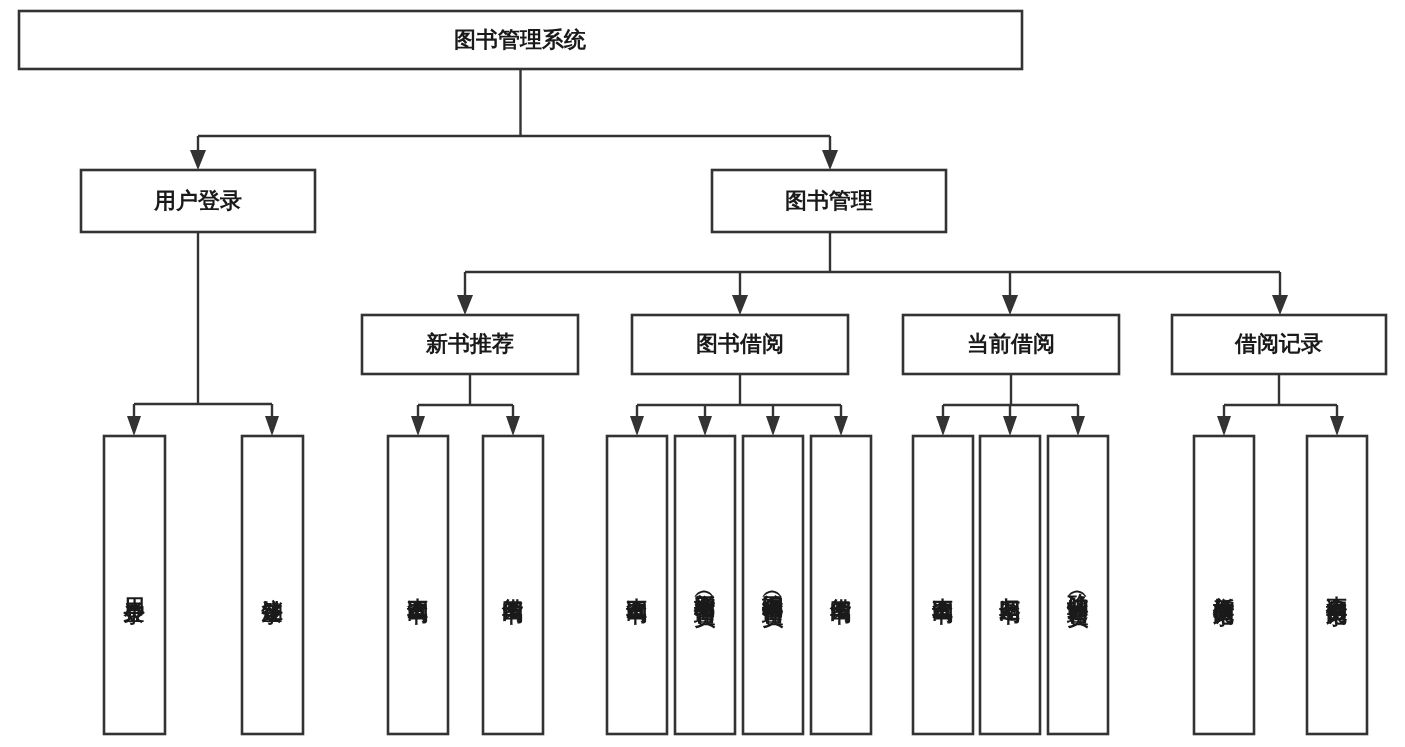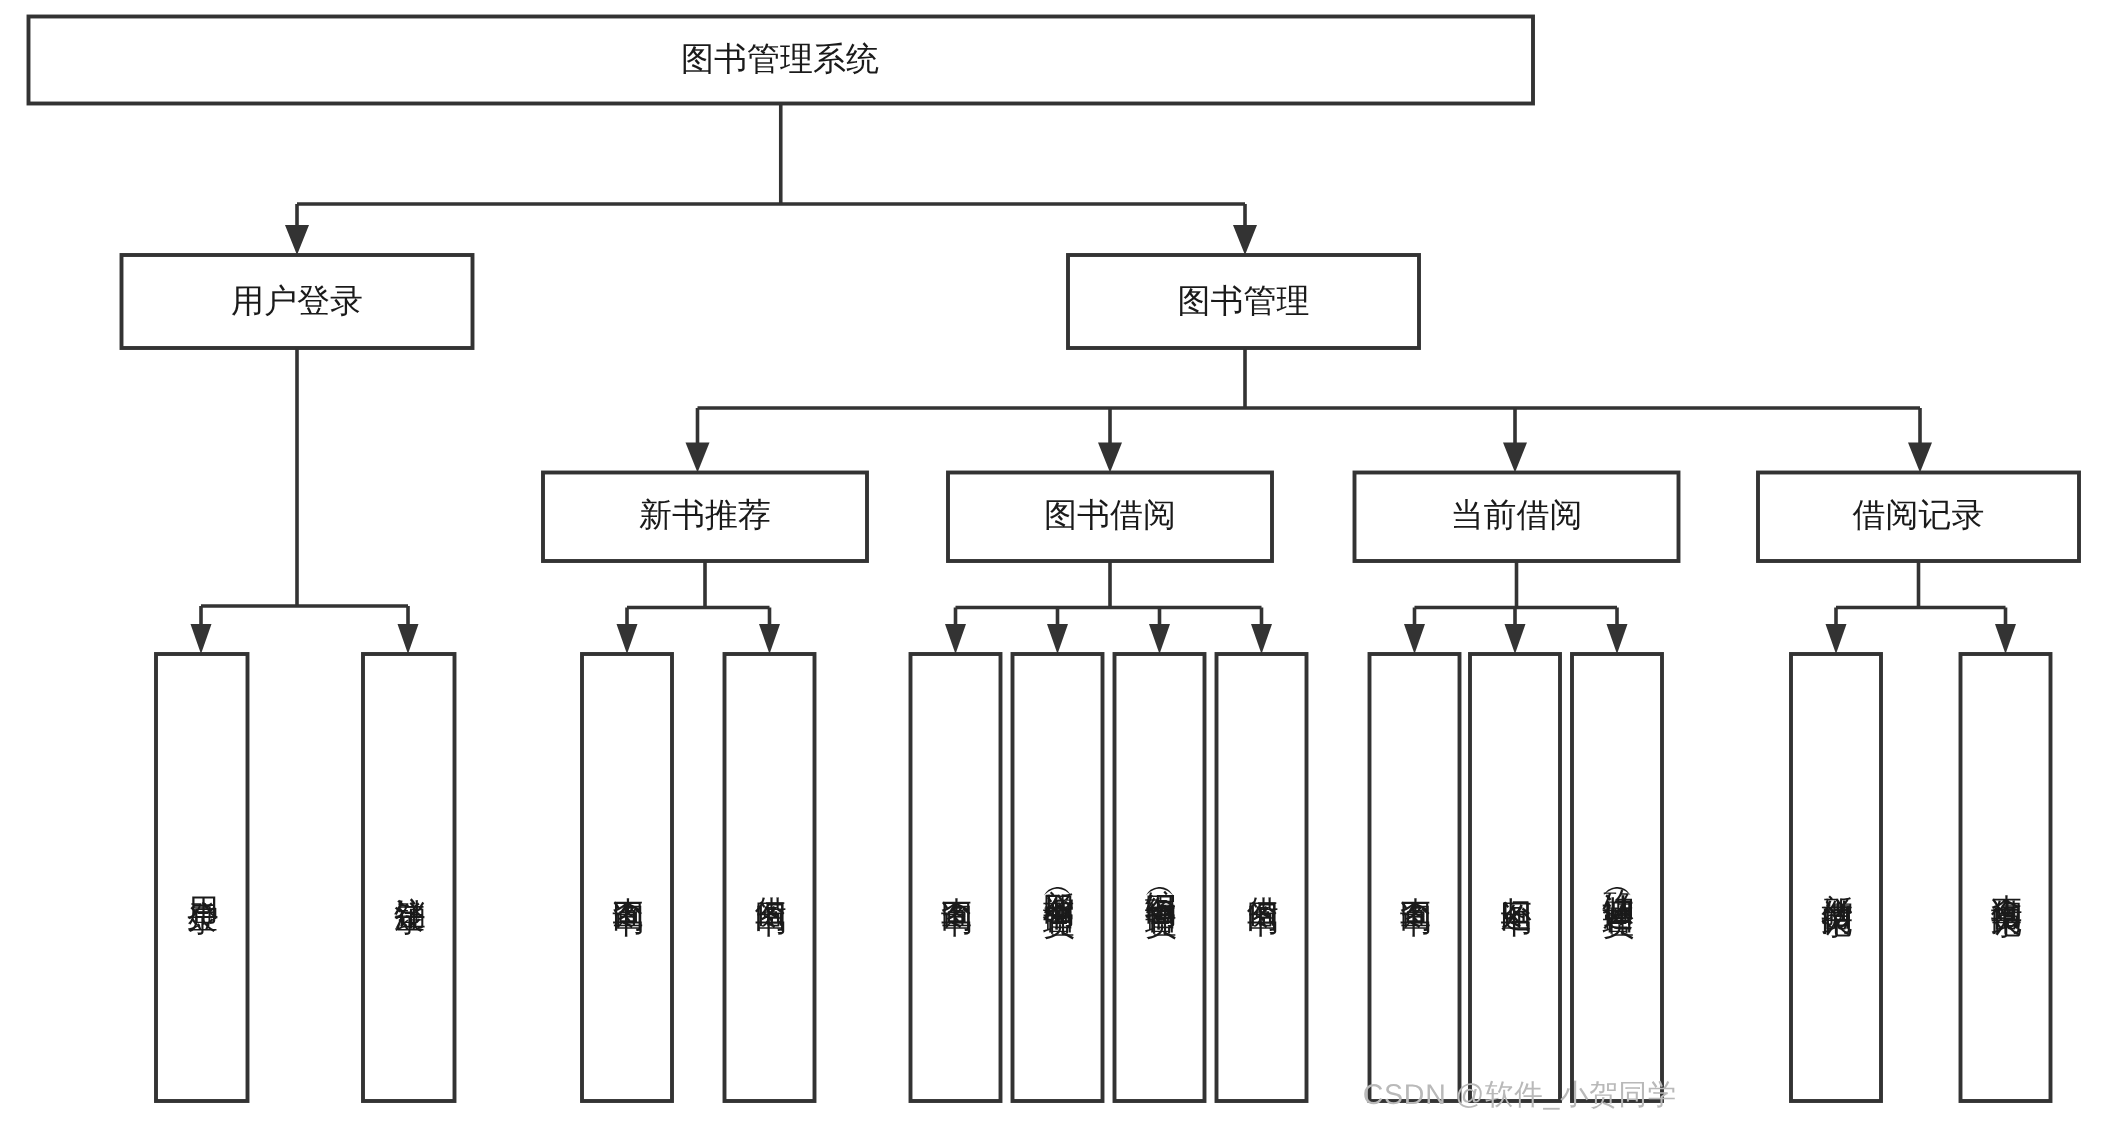--- a/index.html
+++ b/index.html
@@ -11,20 +11,21 @@
     width: 1405px;
     height: 747px;
     font-family: "Liberation Sans", "DejaVu Sans", sans-serif;
     overflow: hidden;
     position: relative;
   }
   #diagram-root {
     position: relative;
     width: 1126px;
     height: 747px;
+    font-weight: bold;
   }
   svg.flow {
     position: absolute;
     top: 0;
     left: 0;
     width: 1405px;
     height: 747px;
   }
   .node-rect {
     fill: #ffffff;
@@ -217,14 +218,13 @@
   <div class="vlabel" style="left:607px; top:436px; width:60px; height:298px;">查询图书</div>
   <div class="vlabel" style="left:675px; top:436px; width:60px; height:298px;">新增图书（管理员）</div>
   <div class="vlabel" style="left:743px; top:436px; width:60px; height:298px;">编辑图书（管理员）</div>
   <div class="vlabel" style="left:811px; top:436px; width:60px; height:298px;">借阅图书</div>
   <div class="vlabel" style="left:913px; top:436px; width:60px; height:298px;">查询图书</div>
   <div class="vlabel" style="left:980px; top:436px; width:60px; height:298px;">归还图书</div>
   <div class="vlabel" style="left:1048px; top:436px; width:60px; height:298px;">确认归还（管理员）</div>
   <div class="vlabel" style="left:1194px; top:436px; width:60px; height:298px;">新增借阅记录</div>
   <div class="vlabel" style="left:1307px; top:436px; width:60px; height:298px;">查询借阅记录</div>
 
-  <div id="watermark">CSDN @软件_小贺同学</div>
 </div>
 
 </body></html>

